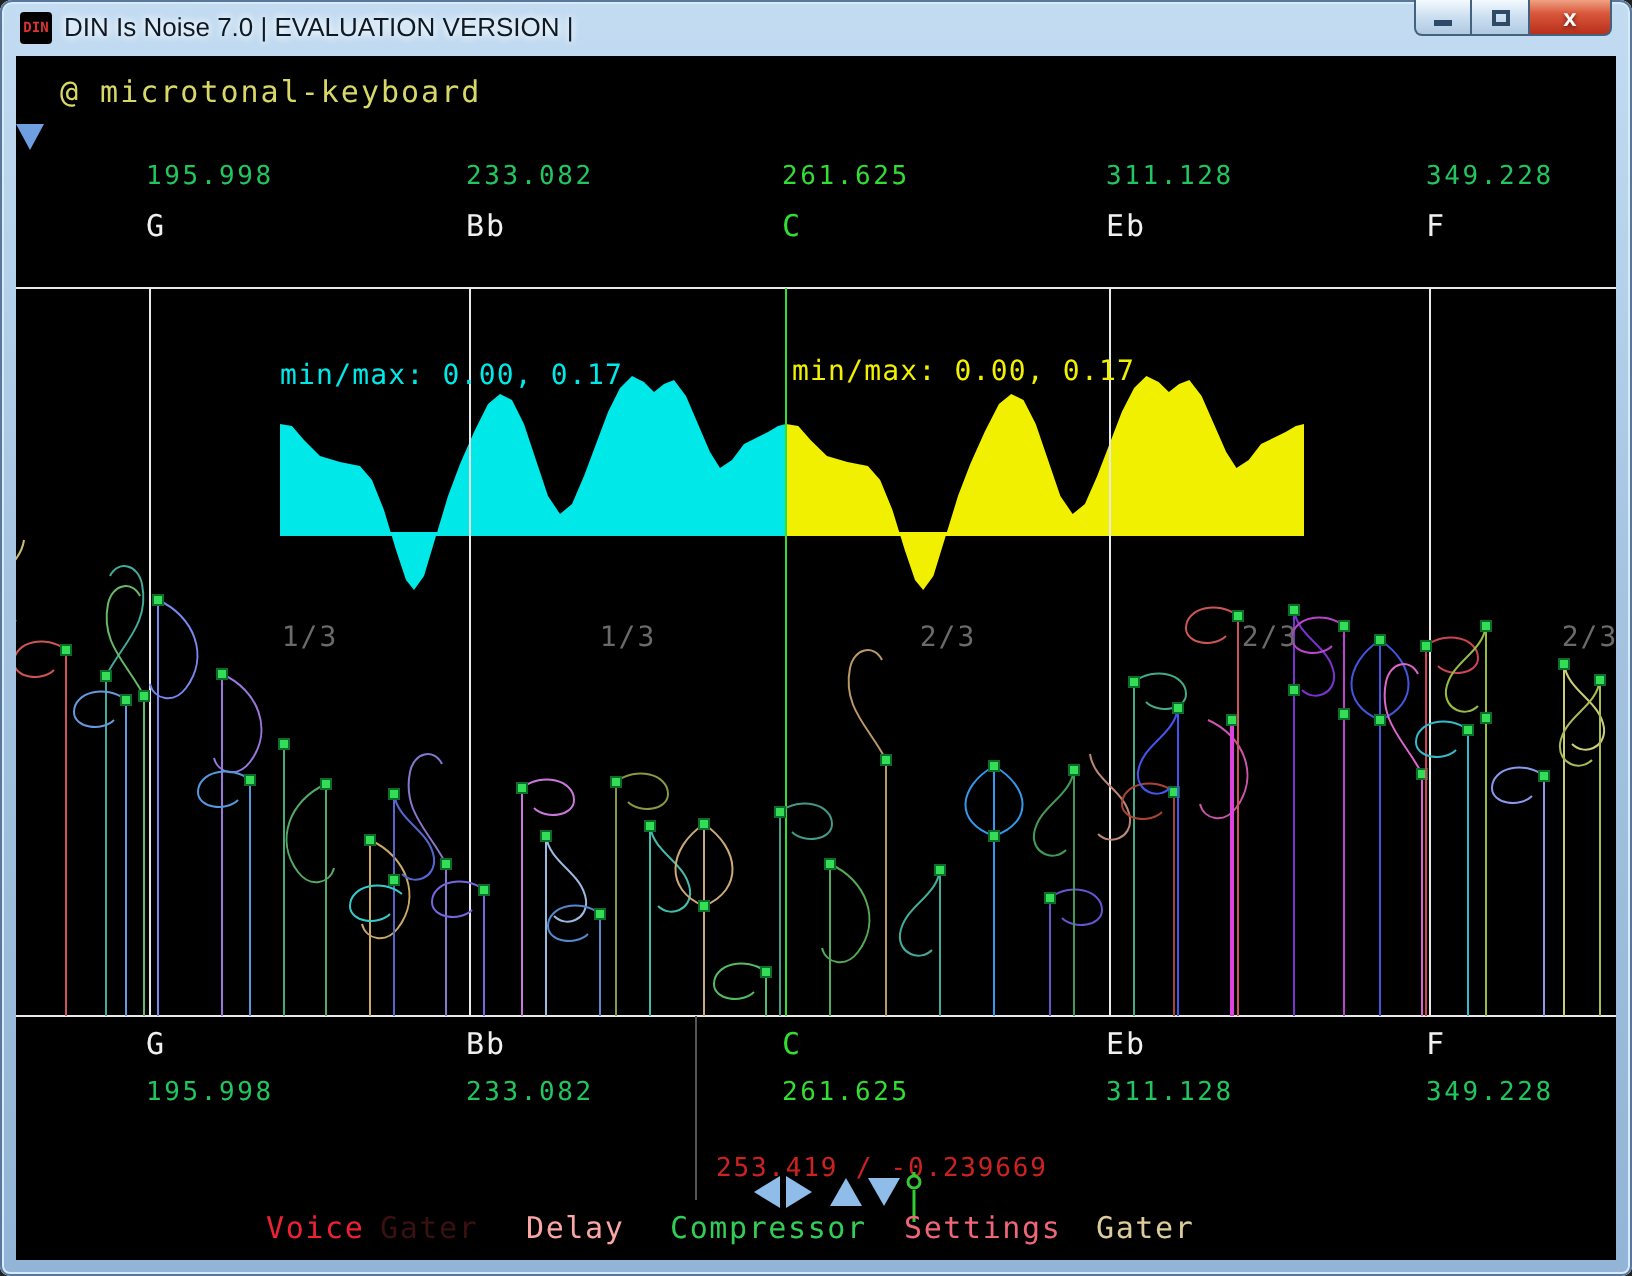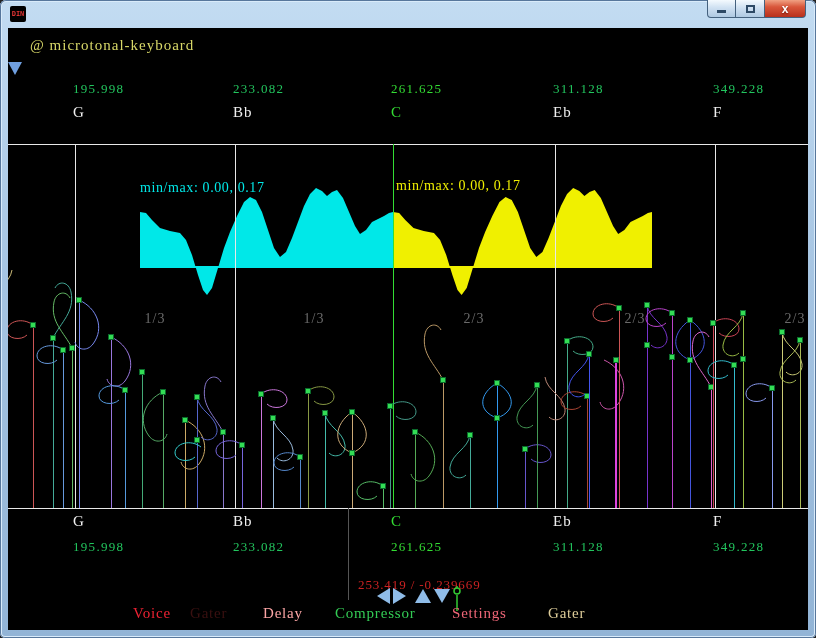--- a/index.html
+++ b/index.html
@@ -16,21 +16,21 @@
   .wbtn{height:18px;border:1px solid #44617e;border-top:none;box-sizing:border-box;
     background:linear-gradient(#f4fafe,#cfe1f2 45%,#afc9e2);display:flex;align-items:center;justify-content:center;}
   #btn-min{width:29px;border-radius:0 0 0 4px;}
   #btn-max{width:28px;border-left:none;border-right:none;}
   #btn-close{width:42px;border-radius:0 0 4px 0;background:linear-gradient(#f0a183,#d9573b 40%,#b8301c);}
   .glyph-min{width:9px;height:3px;background:#2e4a66;margin-top:6px;}
   .glyph-max{width:9px;height:8px;border:2px solid #2e4a66;box-sizing:border-box;background:transparent;}
   .glyph-close{color:#fff;font-size:12px;font-weight:bold;font-family:"Liberation Sans",sans-serif;text-shadow:0 1px 2px #6b1408;}
   #client{position:absolute;left:8px;top:28px;width:800px;height:602px;background:#000;overflow:hidden;}
   #scene{position:absolute;left:0;top:0;}
-  .px{position:absolute;white-space:pre;letter-spacing:1px;font-family:Liberation Serif, serif;}
+  .px{position:absolute;white-space:pre;letter-spacing:1px;}
   #patch{left:22px;top:9px;font-size:15px;color:#d8d868;}
   #marker{position:absolute;left:0;top:34px;width:0;height:0;
     border-left:7px solid transparent;border-right:7px solid transparent;border-top:13px solid #6f9fe0;}
   .freq{font-size:13px;letter-spacing:1.3px;color:#22c55e;}
   .note{font-size:15px;letter-spacing:1px;color:#f0f0f0;}
   .frac{font-size:14px;letter-spacing:1px;color:#6a6a6a;width:60px;text-align:center;}
   .mm{font-size:14px;letter-spacing:0.6px;top:152px;}
   #statusval{left:350px;top:549px;font-size:13px;letter-spacing:0.9px;}
   .menuitem{font-size:15px;letter-spacing:0.8px;top:577px;cursor:pointer;}
   #navarrows{position:absolute;left:369px;top:560px;display:flex;align-items:center;gap:3px;}
@@ -39,20 +39,21 @@
   .tu{width:0;height:0;border-left:8px solid transparent;border-right:8px solid transparent;border-bottom:14px solid #8fbce8;margin-left:6px;}
   .td{width:0;height:0;border-left:8px solid transparent;border-right:8px solid transparent;border-top:14px solid #8fbce8;}
   #cursorglyph{position:absolute;left:443px;top:557px;}
 </style>
 </head>
 <body>
 
 <div id="win">
   <div id="titlebar">
     <div id="appicon">DIN</div>
+    <div id="title">DIN Is Noise 7.0 | EVALUATION VERSION |</div>
     <div id="winbtns">
       <div class="wbtn" id="btn-min">
           <div class="glyph-min"></div>
         </div>
       <div class="wbtn" id="btn-max">
           <div class="glyph-max"></div>
         </div>
       <div class="wbtn" id="btn-close">
           <div class="glyph-close">x</div>
         </div>

